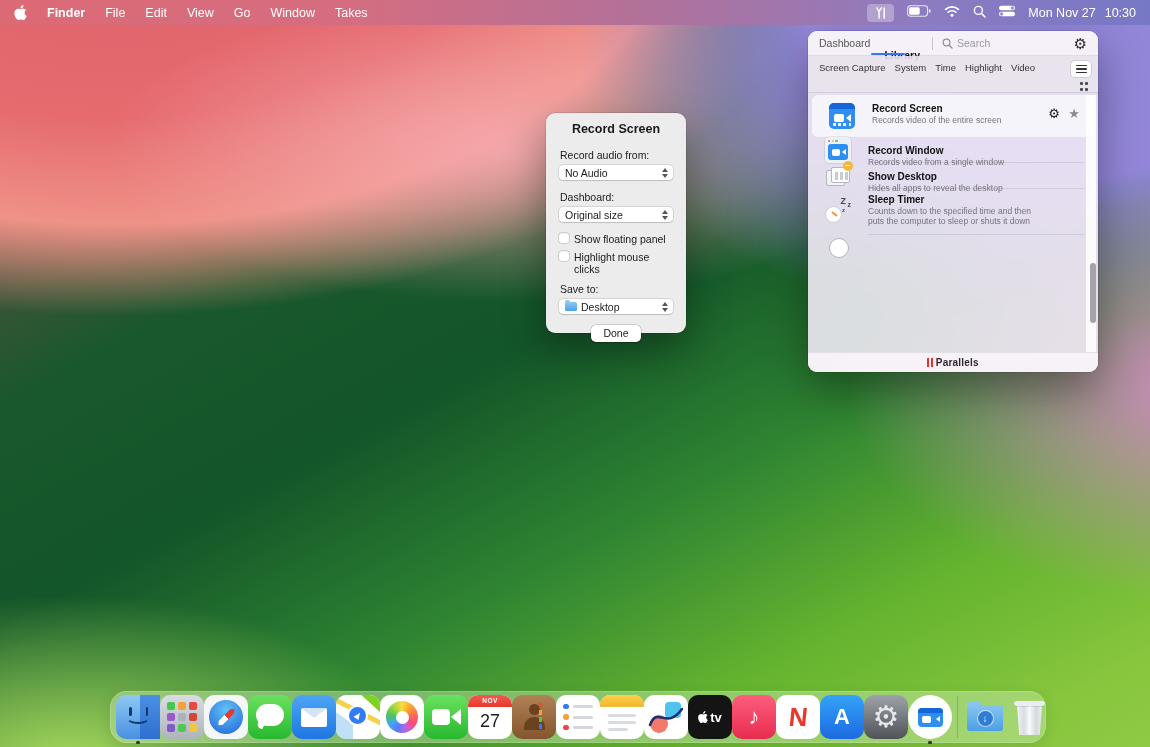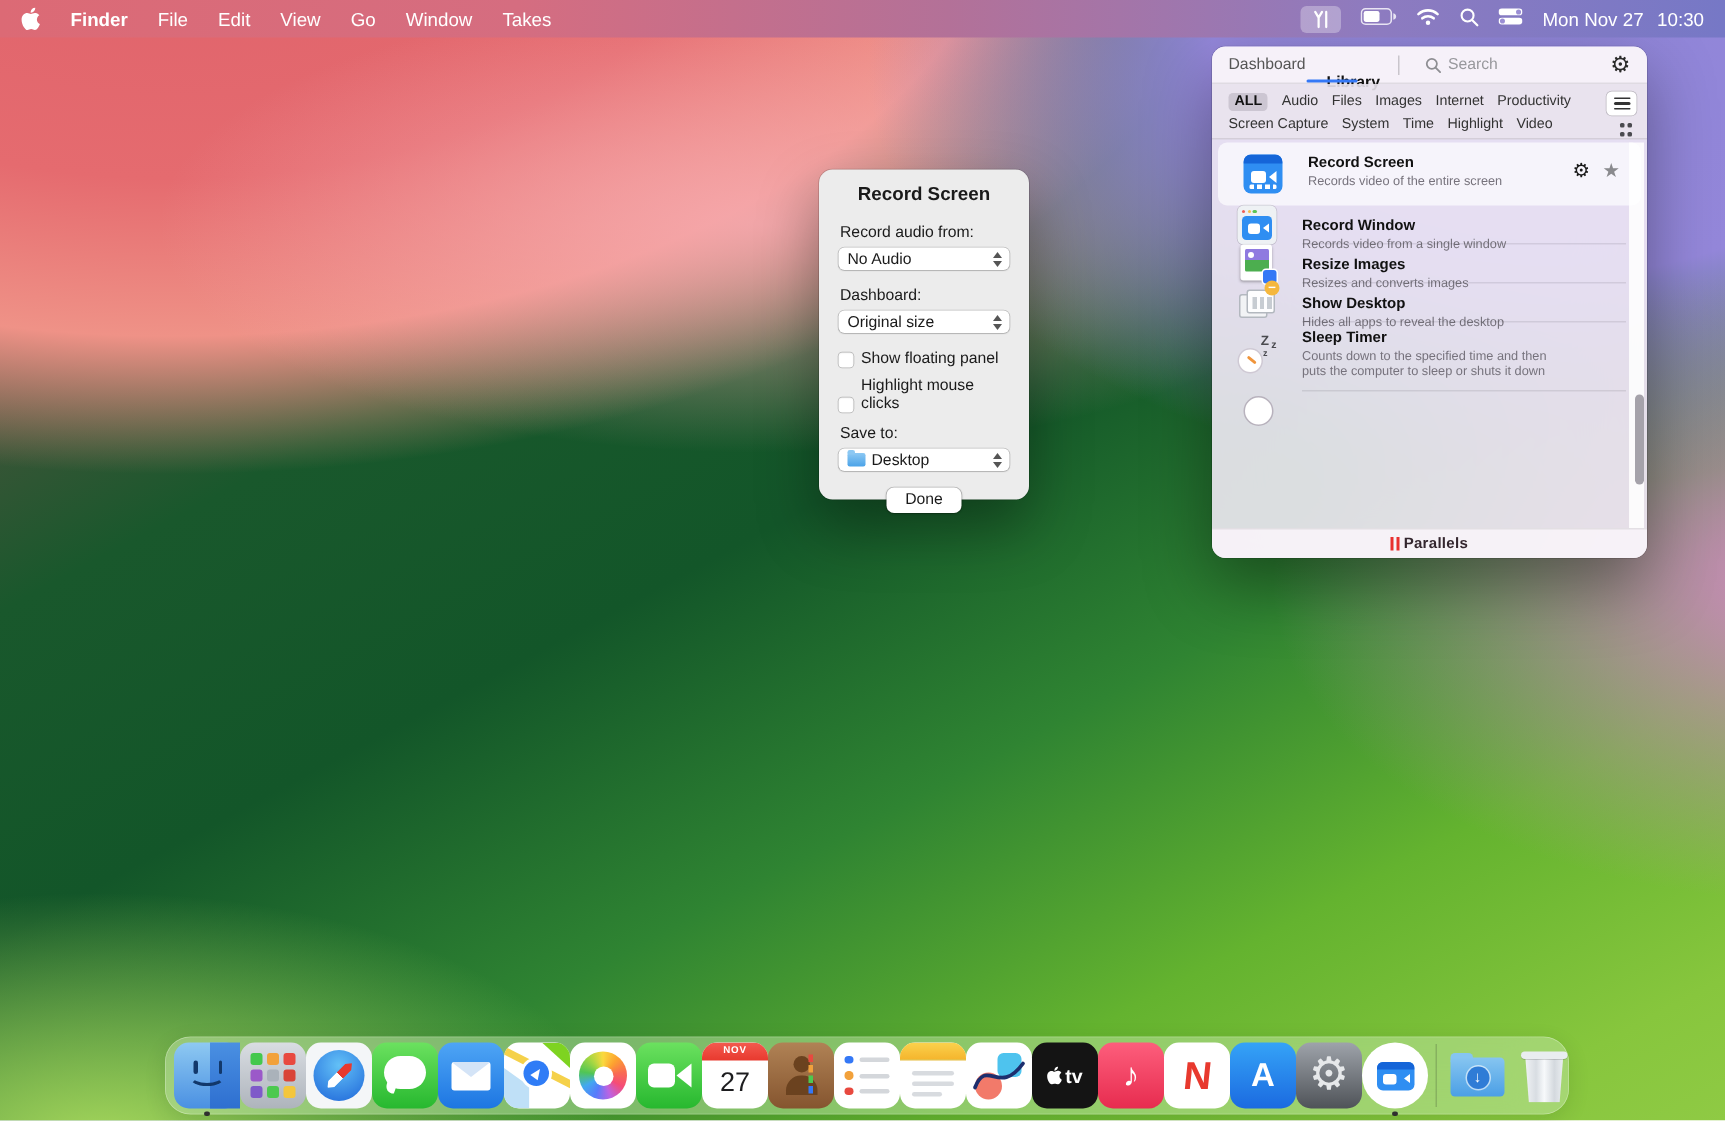--- a/index.html
+++ b/index.html
@@ -47,21 +47,21 @@
   .dlg-select {
     height:15px; background:#fff; border-radius:4px;
     box-shadow:0 0 0 0.5px rgba(0,0,0,0.18), 0 0.5px 1px rgba(0,0,0,0.12);
     display:flex; align-items:center; padding:0 5px 0 6px; font-size:10.5px; margin-bottom:11px;
   }
   .dlg-select .sel-txt { flex:1; white-space:nowrap; overflow:hidden; }
   .stepper { width:7px; display:flex; flex-direction:column; align-items:center; gap:2px; }
   .stepper i { display:block; width:0; height:0; }
   .stepper .up { border-left:3.5px solid transparent; border-right:3.5px solid transparent; border-bottom:4px solid #555; }
   .stepper .dn { border-left:3.5px solid transparent; border-right:3.5px solid transparent; border-top:4px solid #555; }
-  .cb-row { display:flex; align-items:flex-end; gap:5px; margin-bottom:6px; }
+  .cb-row { display:flex; align-items:flex-start; gap:5px; margin-bottom:6px; }
   .cb { width:10px; height:10px; background:#fff; border-radius:2.5px; flex:0 0 auto;
     box-shadow:0 0 0 0.5px rgba(0,0,0,0.25), inset 0 0.5px 1px rgba(0,0,0,0.08); }
   .cb-label { font-size:10.5px; }
   .mt8 { margin-top:8px; }
   .fmini { width:12px; height:9px; background:linear-gradient(180deg,#8cc8f3,#4ba3e8);
     border-radius:1.5px; position:relative; margin-right:4px; flex:0 0 auto; }
   .fmini::before { content:""; position:absolute; left:0; top:-2px; width:5px; height:2.5px;
     background:#8cc8f3; border-radius:1.5px 1.5px 0 0; }
   .dlg-done { display:block; margin:11px auto 0; padding:2px 12px 3px; font-size:10.5px;
     font-family:inherit; background:#fff; color:#1a1a1a; border:none; border-radius:5px;
@@ -74,21 +74,21 @@
     background:rgba(237,230,241,0.92);
     -webkit-backdrop-filter:blur(24px) saturate(150%); backdrop-filter:blur(24px) saturate(150%);
     box-shadow:0 0 0 0.5px rgba(0,0,0,0.18), 0 18px 45px rgba(0,0,0,0.38);
   }
   .panel-header { height:25px; background:rgba(247,243,249,0.9); border-bottom:1px solid rgba(0,0,0,0.09);
     display:flex; align-items:center; padding:0 11px; position:relative; }
   .tab { font-size:10.5px; color:#555; margin-right:14px; }
   .tab.active { color:#111; font-weight:700; margin-right:10px;margin-top:24px; }
   .tab-underline { position:absolute; left:63px; top:22px; width:34px; height:2px; background:#3478f6; border-radius:1px; }
   .hdr-div { width:1px; height:13px; background:rgba(0,0,0,0.18); margin:0 9px 0 2px; }
-  .search { display:flex; align-items:center; gap:4px; flex:1;justify-content:center; }
+  .search { display:flex; align-items:center; gap:4px; flex:1; }
   .search input { border:none; outline:none; background:transparent; font-size:10.5px; color:#333;
     font-family:inherit; width:100px; }
   .search input::placeholder { color:#98989d; }
   .hdr-gear { font-size:15px; color:#2b2b2b; line-height:1; margin-left:auto; }
 
   .filter-bar { height:37px; background:rgba(233,227,237,0.9); border-bottom:1px solid rgba(0,0,0,0.09);
     position:relative; padding:4px 34px 0 11px; font-size:9.5px; color:#222; }
   .cat-row { display:flex; align-items:center; gap:9px; height:15px; white-space:nowrap; }
   .cat { color:#333; }
   .cat.active { background:#ccc6d2; border-radius:3px; padding:0.5px 4px; font-weight:700; color:#111; }
@@ -391,28 +391,20 @@
           <circle cx="5.8" cy="5.8" r="4.3" fill="none" stroke="#8e8e93" stroke-width="1.5"></circle>
           <path d="M9.2 9.2 12.8 12.8" stroke="#8e8e93" stroke-width="1.6" stroke-linecap="round"></path>
         </svg>
       <input type="text" placeholder="Search" style="">
     </span>
     <span class="hdr-gear">⚙</span>
   </div>
 
   <div class="filter-bar">
     <div class="cat-row">
-      <span class="cat active">ALL</span>
-      <span class="cat">Audio</span>
-      <span class="cat">Files</span>
-      <span class="cat">Images</span>
-      <span class="cat">Internet</span>
-      <span class="cat">Productivity</span>
-    </div>
-    <div class="cat-row">
       <span class="cat">Screen Capture</span>
       <span class="cat">System</span>
       <span class="cat">Time</span>
       <span class="cat">Highlight</span>
       <span class="cat">Video</span>
     </div>
     <span class="view-list">
         <i></i>
         <i></i>
         <i></i>
@@ -449,31 +441,20 @@
           </div>
         <div class="inner"></div>
           <div class="cam-b abs"></div>
           <div class="cam-t abs"></div>
       </div>
       <div class="ttl">Record Window</div>
       <div class="dsc">Records video from a single window</div>
       <div class="sep"></div>
     </div>
 
-    <div class="row">
-      <div class="li-ic li-resize">
-        <div class="pic"></div>
-          <div class="img"></div>
-          <div class="sun"></div>
-          <div class="bdg"></div>
-      </div>
-      <div class="ttl">Resize Images</div>
-      <div class="dsc">Resizes and converts images</div>
-      <div class="sep"></div>
-    </div>
 
 
     <div class="row">
       <div class="li-ic li-showdesktop">
         <div class="w1"></div>
           <div class="w2">
             <div class="grid"></div>
           </div>
           <div class="yb">–</div>
       </div>

